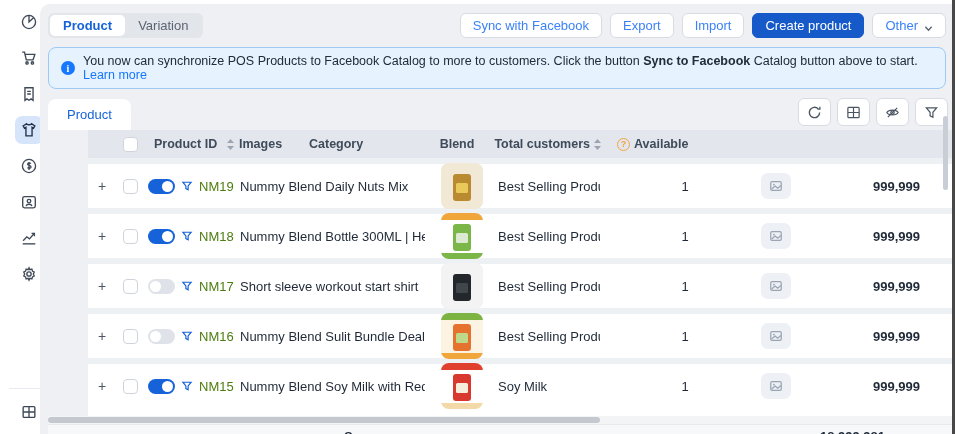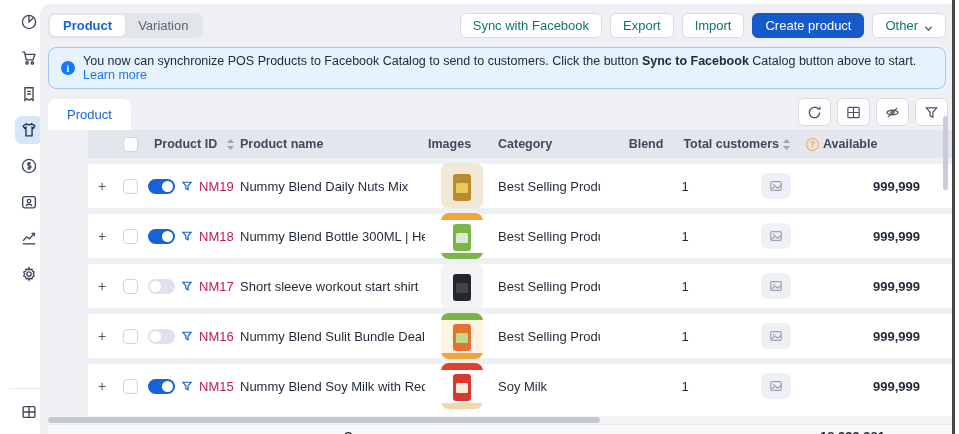--- a/index.html
+++ b/index.html
@@ -21,21 +21,21 @@
   .main { position:absolute; left:40px; top:4px; width:912px; height:430px;
     background:#eef0f3; border-top-left-radius:10px; padding:6px 0 0 8px; overflow:hidden; }
 
   .topbar { display:flex; justify-content:space-between; align-items:center;
     margin-right:6px; height:30px; }
   .segmented { background:#e2e5ea; border-radius:6px; padding:2px; display:flex; }
   .seg-item { padding:3px 13px; font-size:13px; color:#5b6572; border-radius:5px; cursor:pointer; }
   .seg-item.active { background:#fff; color:#1663d9; font-weight:bold; }
   .topbar-buttons { display:flex; gap:8px; align-items:center; }
   .btn { background:#fff; border:1px solid #d8dce2; border-radius:6px; padding:4px 12px;
-    font-size:13px; color:#0f766e; cursor:pointer; display:flex; align-items:center; gap:6px;
+    font-size:13px; color:#3b82f6; cursor:pointer; display:flex; align-items:center; gap:6px;
     font-family:"Liberation Sans", sans-serif; }
   .btn.primary { background:#1659c9; border-color:#1659c9; color:#fff; }
   .chev { width:9px; height:9px; display:inline-block; }
 
   .banner { background:#e6f2fd; border:1px solid #9ec9f2; border-radius:8px;
     margin:7px 6px 9px 0; padding:6px 12px; display:flex; align-items:center; gap:8px;
     font-size:12.5px; color:#222c3a; }
   .info-ic { width:14px; height:14px; border-radius:50%; background:#1677ff; color:#fff;
     font-size:10px; font-weight:bold; display:flex; align-items:center; justify-content:center;
     flex:none; font-family:"Liberation Serif", serif; }
@@ -80,21 +80,21 @@
     background:#fff; cursor:pointer; }
   .expander { color:#4b5563; font-size:14px; cursor:pointer; line-height:1; }
   .toggle { width:27px; height:15px; border-radius:8px; position:relative; flex:none; cursor:pointer; }
   .toggle.on  { background:#1663d9; }
   .toggle.off { background:#dfe3e9; }
   .toggle::after { content:""; position:absolute; top:2px; width:11px; height:11px;
     border-radius:50%; background:#fff; }
   .toggle.on::after  { right:2px; }
   .toggle.off::after { left:2px; }
   .filter-blue { display:inline-flex; color:#1663d9; cursor:pointer; flex:none; }
-  .id-link { color:#be185d; text-decoration:none; cursor:pointer; }
+  .id-link { color:#4d7c0f; text-decoration:none; cursor:pointer; }
   .thumb { width:42px; height:46px; border-radius:8px; overflow:hidden; flex:none;
     box-shadow:0 0 0 1px #ececec inset; cursor:pointer; }
   .video-btn { width:30px; height:26px; background:#edf0f4; border:none; border-radius:7px;
     display:flex; align-items:center; justify-content:center; color:#9aa4b2; cursor:pointer; }
   .name-clip { overflow:hidden; white-space:nowrap; display:block; width:100%; }
 
   .h-scroll { width:904px; height:8px; background:#f3f4f6; position:relative; }
   .h-thumb { position:absolute; left:0; top:1px; width:552px; height:6px;
     background:#c5c9cf; border-radius:3px; cursor:grab; }
   .sum-row { width:904px; height:24px; background:#f7f8fa; position:relative;
@@ -192,21 +192,21 @@
             <svg viewBox="0 0 10 10" fill="none" stroke="#5b6572" stroke-width="1.6">
                 <path d="M1.5 3 L5 6.8 L8.5 3"></path>
               </svg>
           </span>
         </button>
       </div>
     </div>
 
     <div class="banner">
       <span class="info-ic">i</span>
-      <span><span>You now can synchronize POS Products to Facebook Catalog to send to customers. Click the button </span><b>Sync to Facebook</b><span> Catalog button above to start. </span><a>Learn more</a></span>
+      <span><span>You now can synchronize POS Products to Facebook Catalog to more to customers. Click the button </span><b>Sync to Facebook</b><span> Catalog button above to start. </span><a>Learn more</a></span>
     </div>
 
     <div class="card-top">
       <div class="card-tab">Product</div>
       <div class="tbl-toolbar">
         <button class="tool-btn">
           <svg viewBox="0 0 16 16" fill="none" stroke="currentColor" stroke-width="1.5">
             <path d="M13.5 8 a5.5 5.5 0 1 1 -1.6-3.9"></path>
               <path d="M13.8 1.8 V4.4 H11.2" stroke-width="1.3"></path>
             </svg>
@@ -241,21 +241,20 @@
             </div>
           <div class="cell c-id">
             <span>Product ID</span>
             <span class="sort-ic">
               <svg width="7" height="11" viewBox="0 0 7 11">
                   <path d="M3.5 0 L7 4 H0Z" fill="#9aa4b2"></path>
                   <path d="M3.5 11 L0 7 H7Z" fill="#9aa4b2"></path>
                 </svg>
             </span>
           </div>
-          <div class="cell c-name">Product name</div>
           <div class="cell c-img" style="padding-left:3px">Images</div>
           <div class="cell c-cat">Category</div>
           <div class="cell c-video">Blend</div>
           <div class="cell c-total">
             <span class="help-ic">?</span>
             <span>Total customers</span>
             <span class="sort-ic">
               <svg width="7" height="11" viewBox="0 0 7 11">
                   <path d="M3.5 0 L7 4 H0Z" fill="#9aa4b2"></path>
                   <path d="M3.5 11 L0 7 H7Z" fill="#9aa4b2"></path>

